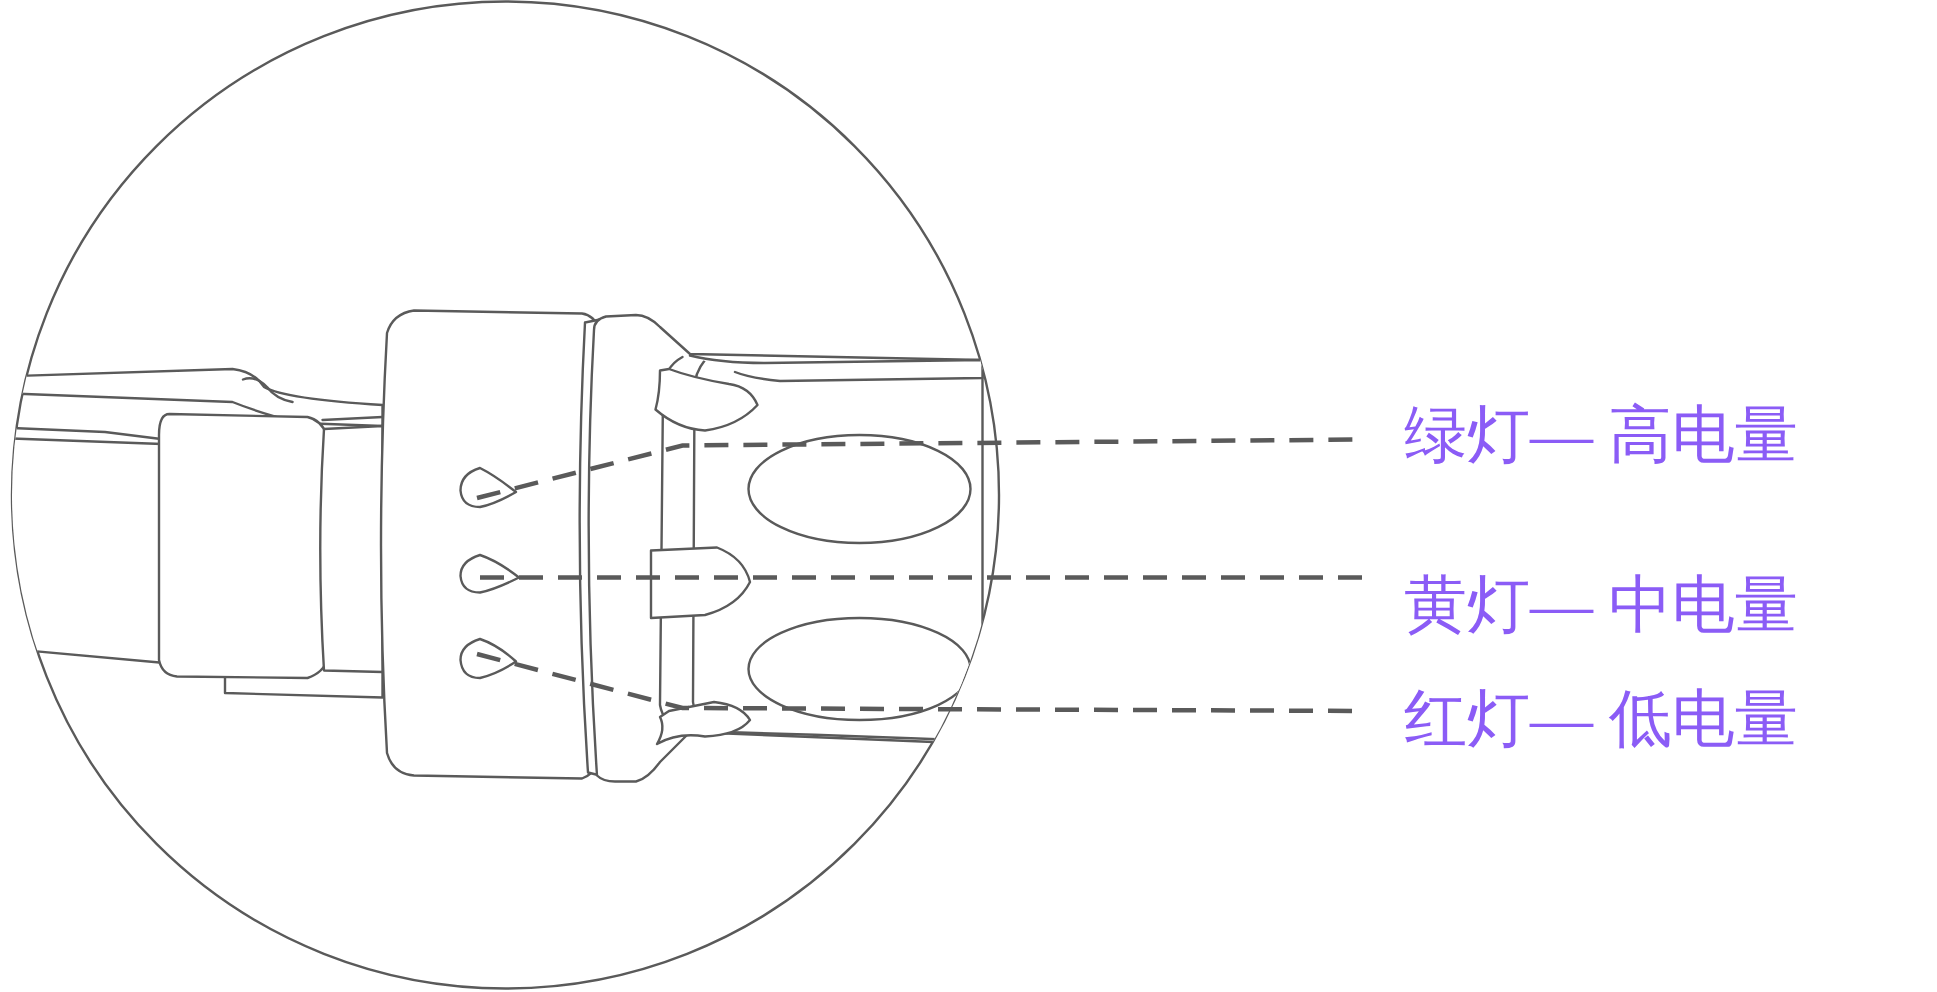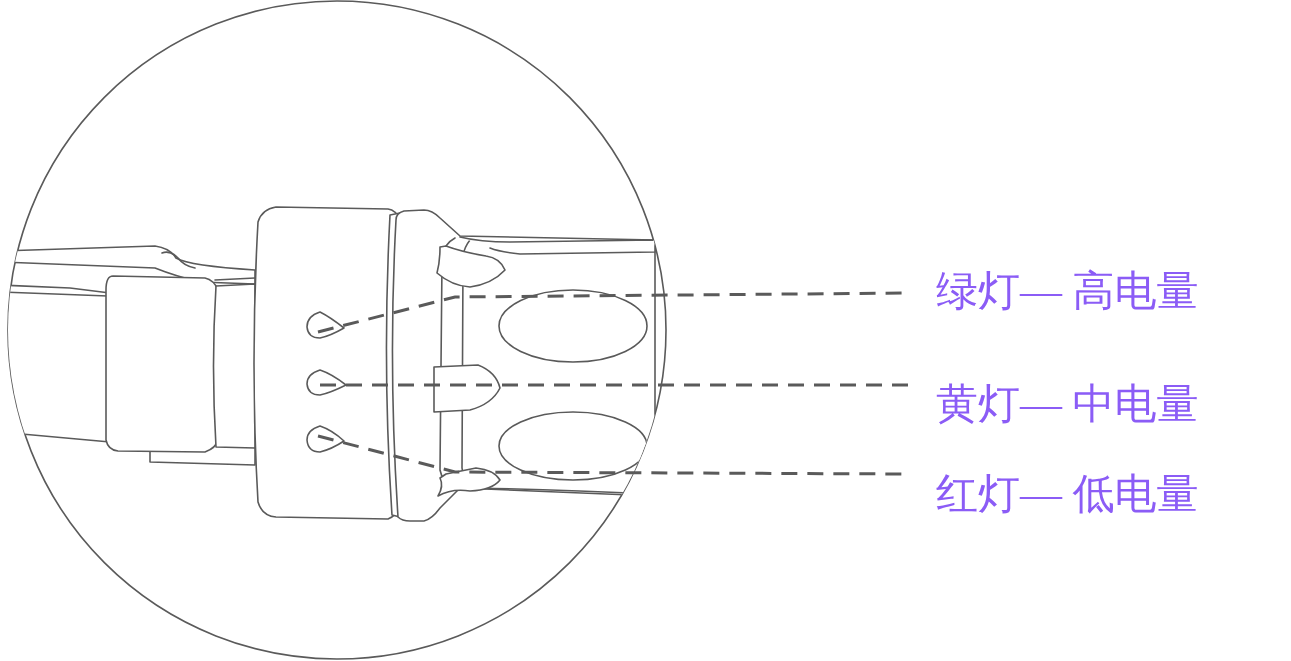--- a/index.html
+++ b/index.html
@@ -8,21 +8,21 @@
     .stroke { fill: #ffffff; stroke: #5a5a5a; stroke-width: 1.6; stroke-linejoin: round; stroke-linecap: round; }
     .nofill { fill: none; stroke: #5a5a5a; stroke-width: 1.6; stroke-linejoin: round; stroke-linecap: round; }
     .dash { fill: none; stroke: #5a5a5a; stroke-width: 3; stroke-dasharray: 16 10; }
     .label {
       position: absolute; left: 936px; font-size: 42px; line-height: 56px;
       color: #8b5cf6; letter-spacing: 0px; white-space: nowrap;
       font-family: Liberation Serif, serif;
     }
     #label-green { top: 263px; }
     #label-yellow { top: 376px; }
-    #label-red { top: 466px; }
+    #label-red { top: 452px; }
   </style>
 </head>
 <body>
 
 <svg id="diagram" viewBox="0 0 1291 661" xmlns="http://www.w3.org/2000/svg">
   <defs>
     <clipPath id="circleClip">
         <circle cx="337" cy="330" r="329"></circle>
       </clipPath>
   </defs>

